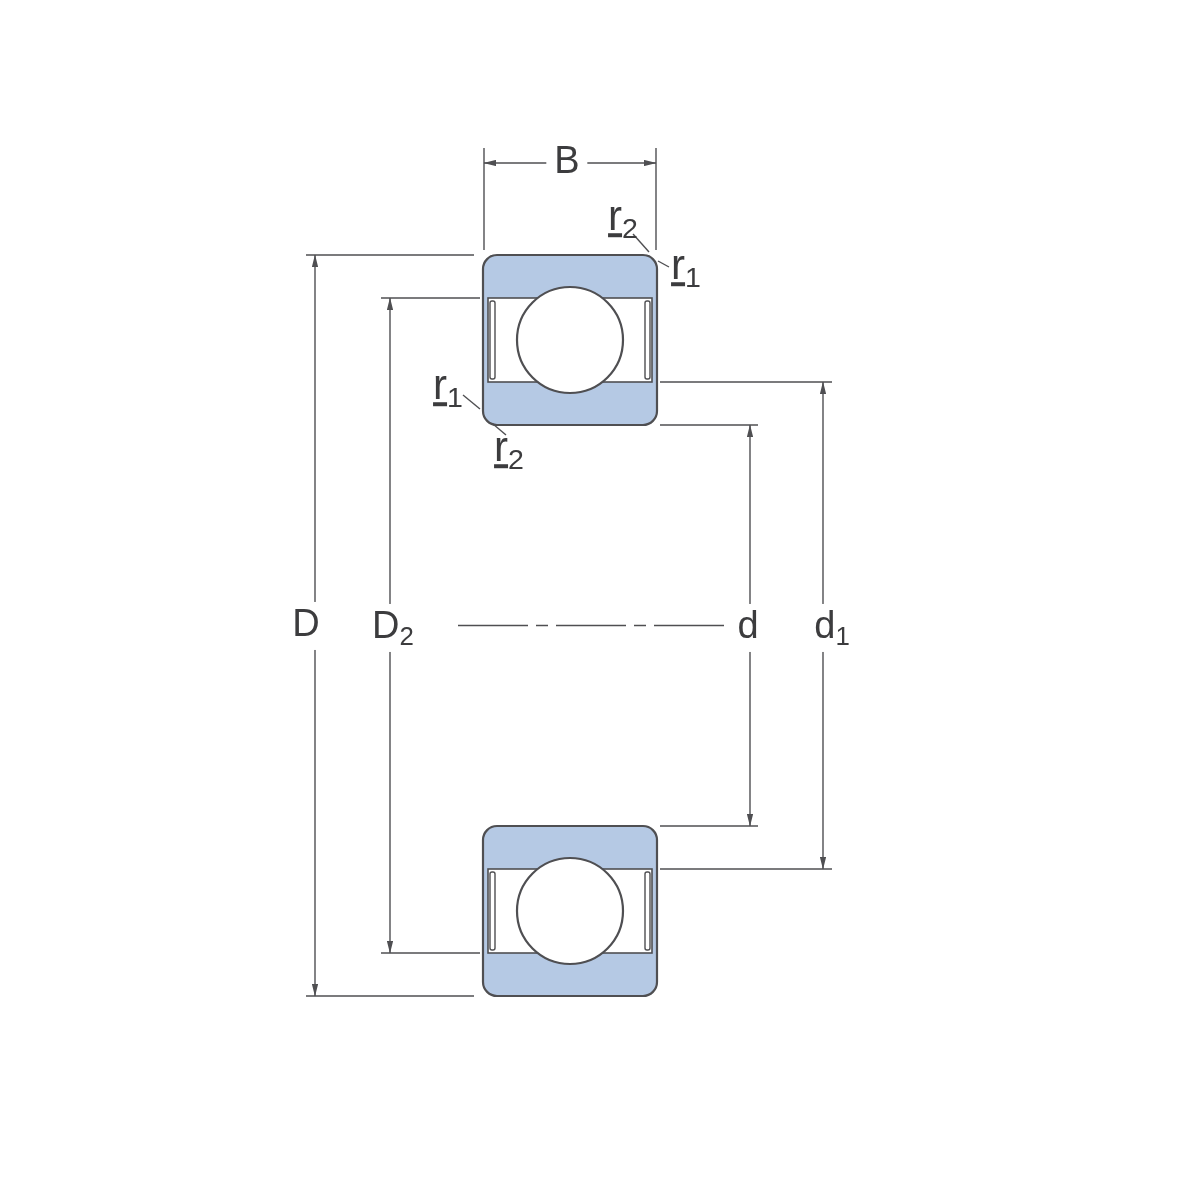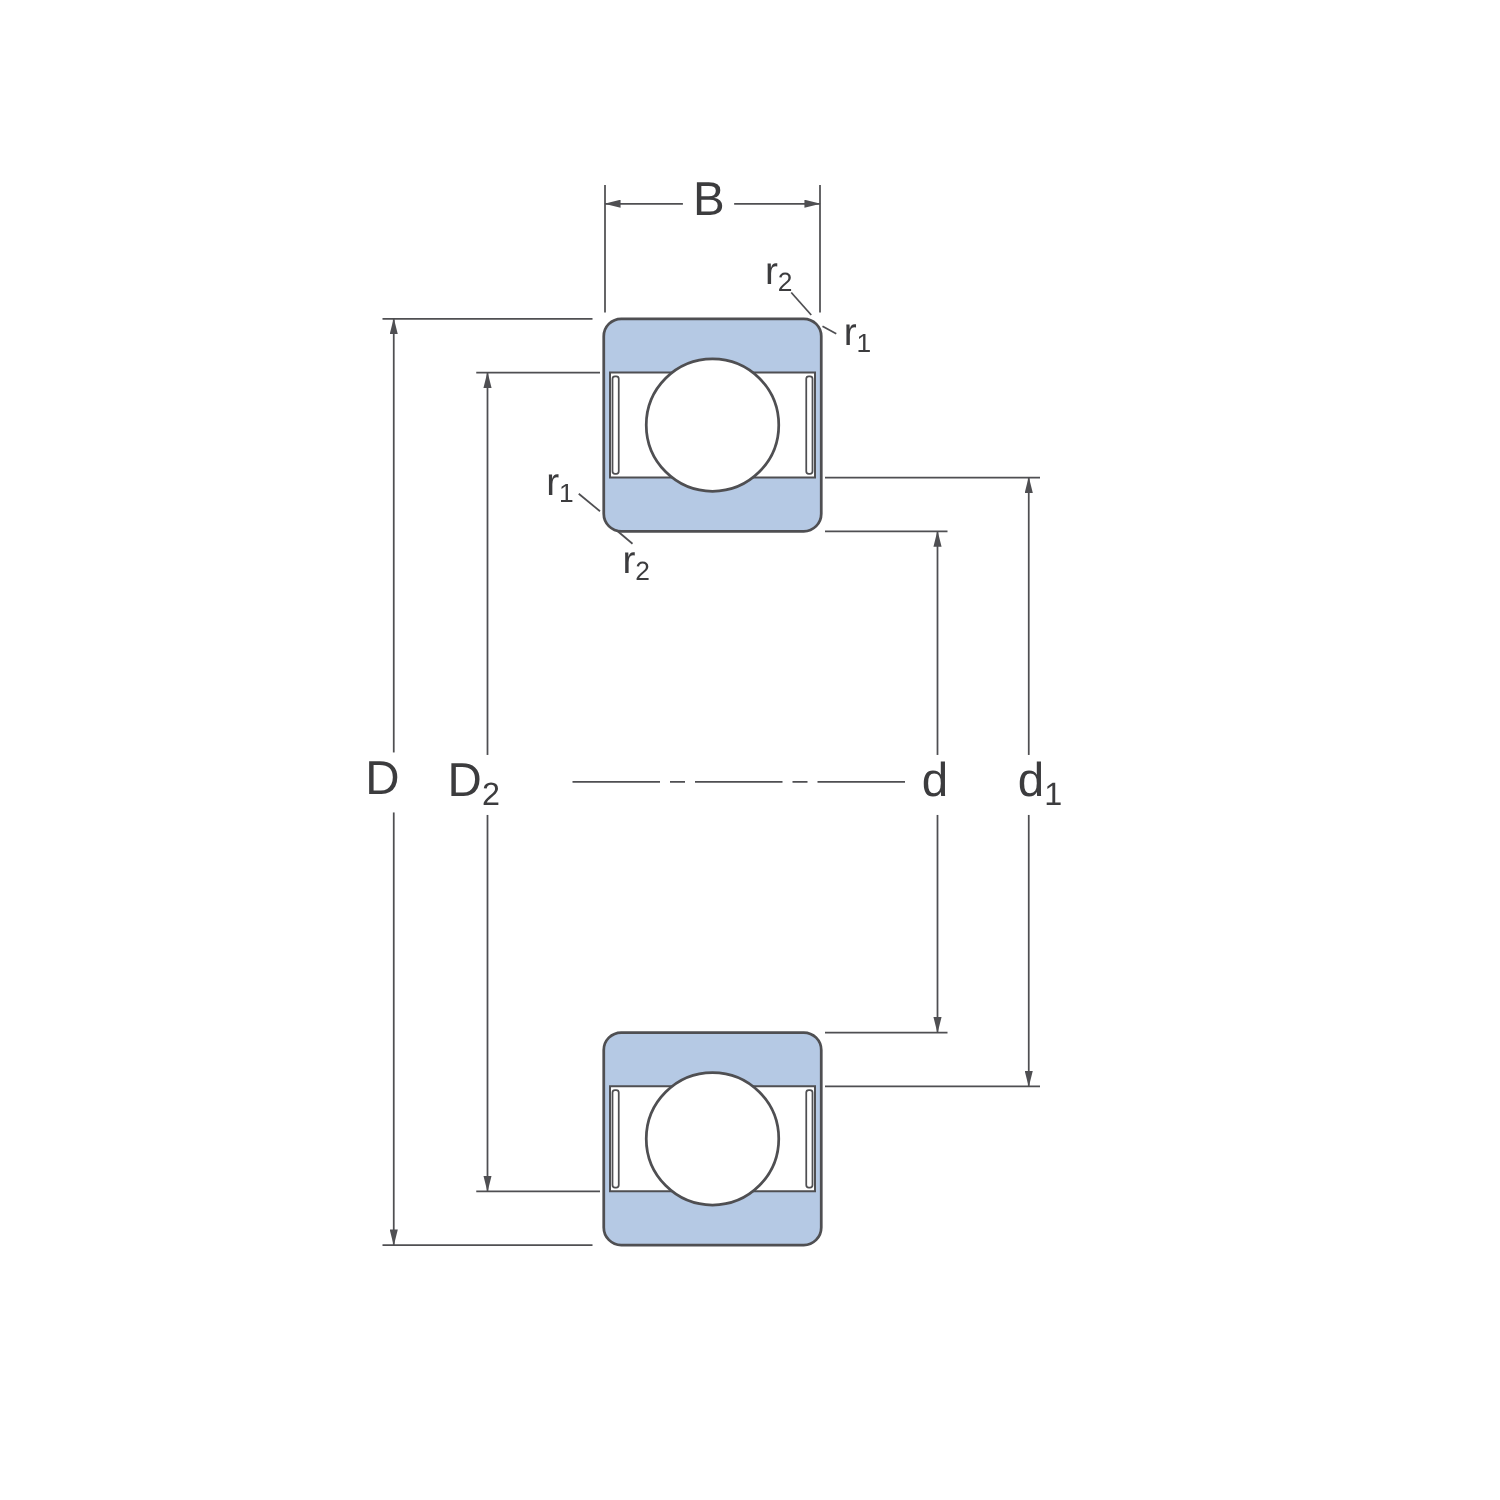--- a/index.html
+++ b/index.html
@@ -27,21 +27,21 @@
   .centerline{stroke:var(--line);stroke-width:1.5;fill:none;stroke-dasharray:70 8 12 8;}
   .lbl{
     position:absolute;
     transform:translate(-50%,-50%);
     color:var(--text);
     line-height:1;
     white-space:nowrap;
     text-align:center;
   }
   .lbl.big{font-size:38px;background:#ffffff;padding:2px 8px;}
-  .lbl.small{font-size:31px;background:transparent;padding:0 2px;}
+  .lbl.small{font-size:42px;background:transparent;padding:0 2px;text-decoration:underline;}
   .lbl .sub{font-size:0.68em;vertical-align:-0.28em;}
 </style>
 </head>
 <body>
 
 <div class="canvas">
 
   <svg width="1200" height="1200" viewBox="0 0 1200 1200">
     <defs>
       <marker id="arr" viewBox="0 0 12 6" refX="11.5" refY="3" markerWidth="13" markerHeight="6.5" markerUnits="userSpaceOnUse" orient="auto-start-reverse">
@@ -122,21 +122,21 @@
   </div>
 
   <div class="lbl small" style="left:509px;top:450px">
     <span class="base">r</span><span class="sub">2</span>
   </div>
 
   <div class="lbl big" style="left:306px;top:626px">
     <span class="base">D</span><span class="sub"></span>
   </div>
 
-  <div class="lbl big" style="left:379px;top:628px">
+  <div class="lbl big" style="left:393px;top:628px">
     <span class="base">D</span><span class="sub">2</span>
   </div>
 
   <div class="lbl big" style="left:748px;top:628px">
     <span class="base">d</span><span class="sub"></span>
   </div>
 
   <div class="lbl big" style="left:832px;top:628px">
     <span class="base">d</span><span class="sub">1</span>
   </div>

